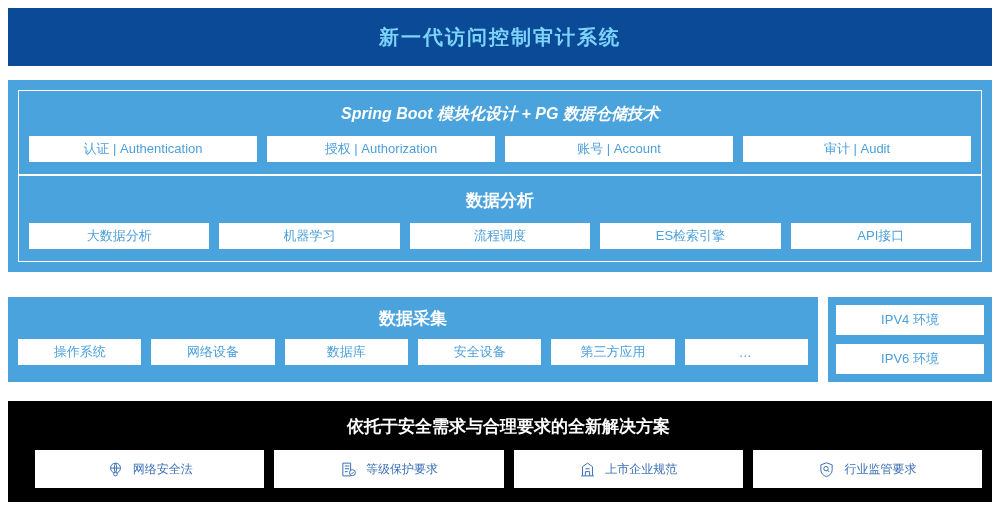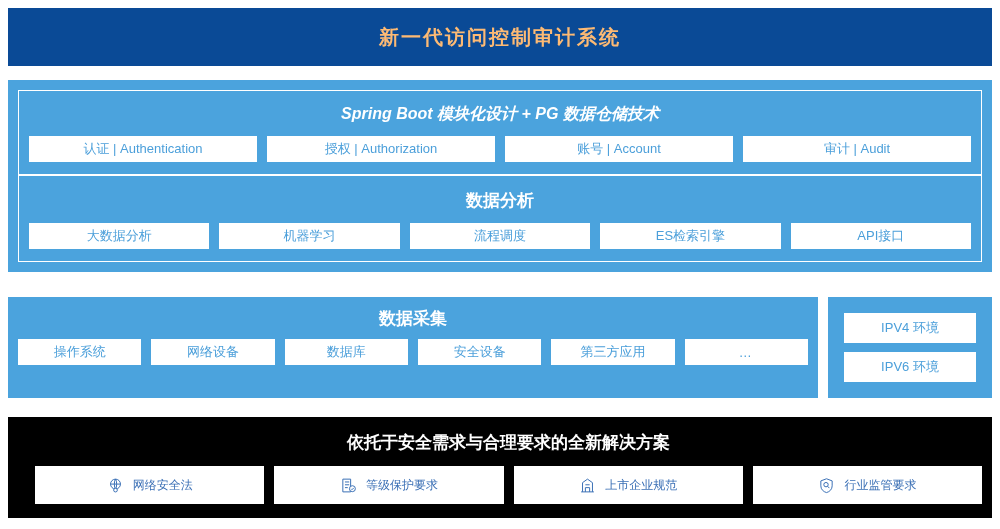--- a/index.html
+++ b/index.html
@@ -11,21 +11,21 @@
   }
   .page { position: relative; width: 1000px; height: 529px; padding: 8px; }
 
   
   .header {
     height: 58px;
     background: #0a4a96;
     display: flex; align-items: center; justify-content: center;
   }
   .header-title {
-    color: #fdba74;
+    color: #7dd3fc;
     font-size: 20px;
     font-weight: bold;
     letter-spacing: 2px;
   }
 
   
   .panel-light {
     margin-top: 14px;
     background: #4ba3dd;
     padding: 10px;
@@ -60,21 +60,21 @@
   .collect-row { display: flex; gap: 10px; margin-top: 25px; }
   .panel-collect {
     flex: 0 0 810px;
     background: #4ba3dd;
     padding: 8px 10px 12px 10px;
   }
   .panel-collect .box-title { padding: 2px 0 9px 0; }
   .panel-env {
     flex: 1 1 0;
     background: #4ba3dd;
-    padding: 16px;
+    padding: 8px;
     display: flex; flex-direction: column; justify-content: center; gap: 9px;
   }
   .env-card {
     background: #ffffff;
     height: 30px;
     display: flex; align-items: center; justify-content: center;
     color: #4b9fda;
     font-size: 13px;
   }
 

